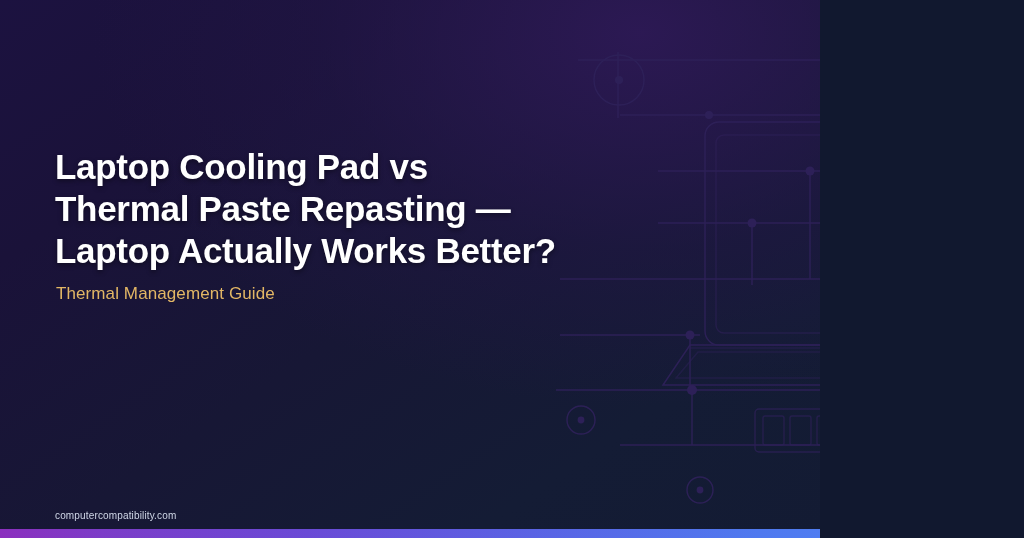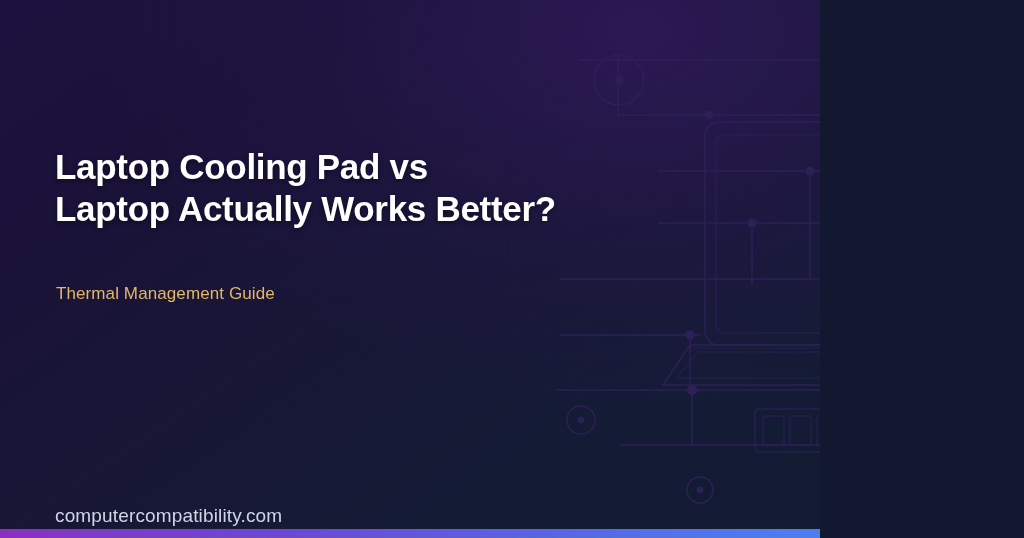--- a/index.html
+++ b/index.html
@@ -61,21 +61,21 @@
     line-height:22px;
     font-weight:normal;
     letter-spacing:0.1px;
   }
 
   .footer-url {
     position:absolute;
     top:508px;
     left:0px;
     color:#cfd6e6;
-    font-size:19px;
+    font-size:10px;
     line-height:16px;
     letter-spacing:0.15px;
   }
 
   
   .accent-bar {
     position:absolute;
     left:0;
     bottom:0;
     width:1024px;
@@ -164,20 +164,21 @@
       <circle cx="581" cy="420" r="3.4"></circle>
       <circle cx="700" cy="490" r="3.4"></circle>
       <circle cx="950" cy="470" r="3.4"></circle>
     </g>
   </svg>
 
   <div class="content">
 
     <h1 class="headline">
       <span class="line">Laptop Cooling Pad vs</span>
+      <span class="line">Thermal Paste Repasting —</span>
       <span class="line">Laptop Actually Works Better?</span>
     </h1>
 
     <div class="subtitle">Thermal Management Guide</div>
 
     <div class="footer-url">computercompatibility.com</div>
   </div>
 
   <div class="accent-bar"></div>
 </div>

